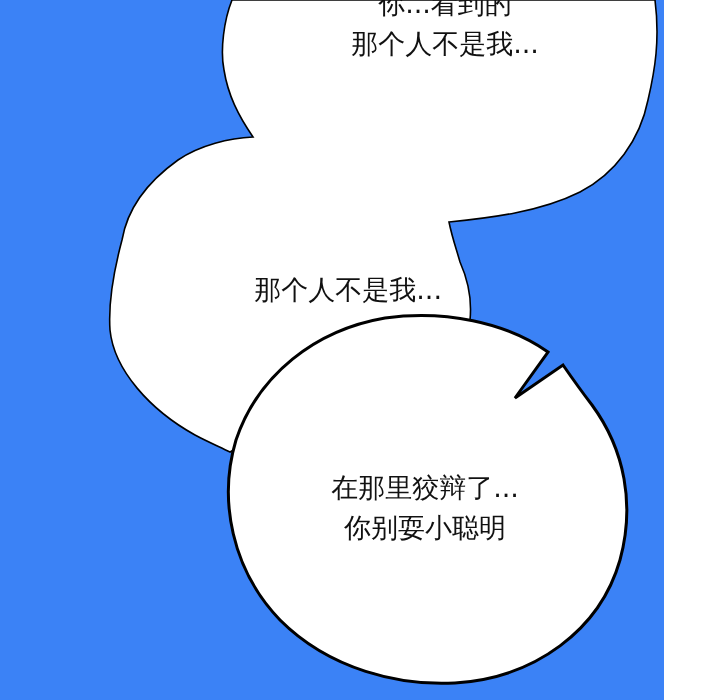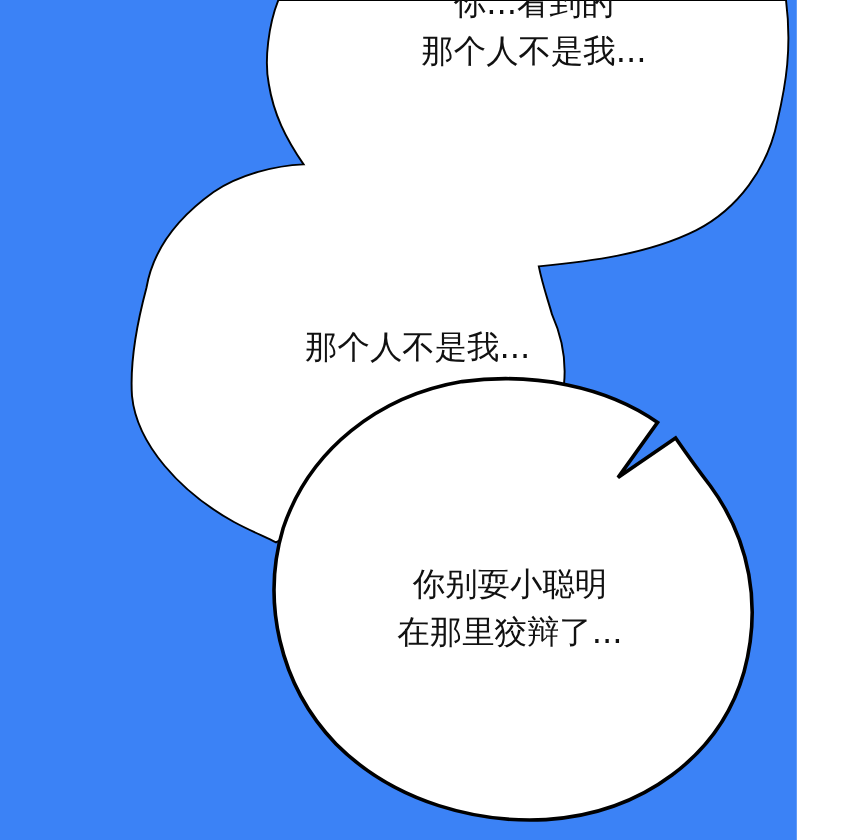--- a/index.html
+++ b/index.html
@@ -60,16 +60,16 @@
   <div class="bubble-text t1">
     <span class="line">你...看到的</span>
     <span class="line">那个人不是我...</span>
   </div>
 
   <div class="bubble-text t2">
     <span class="line">那个人不是我...</span>
   </div>
 
   <div class="bubble-text t3">
+    <span class="line">在那里狡辩了...</span>
     <span class="line">你别耍小聪明</span>
-    <span class="line">在那里狡辩了...</span>
   </div>
 </div>
 
 </body></html>

